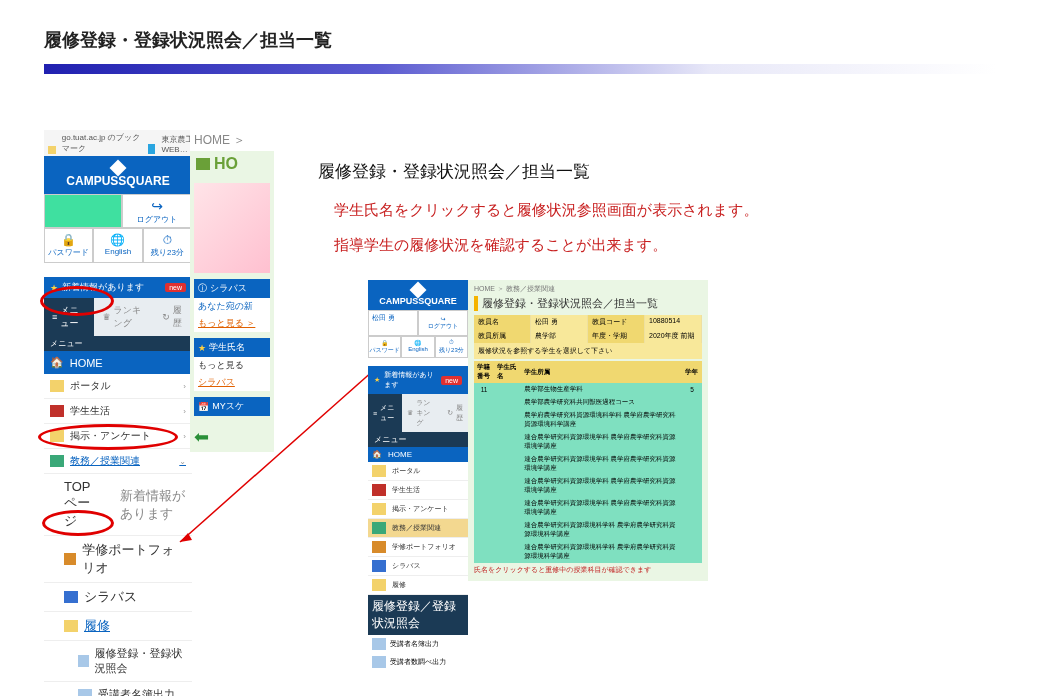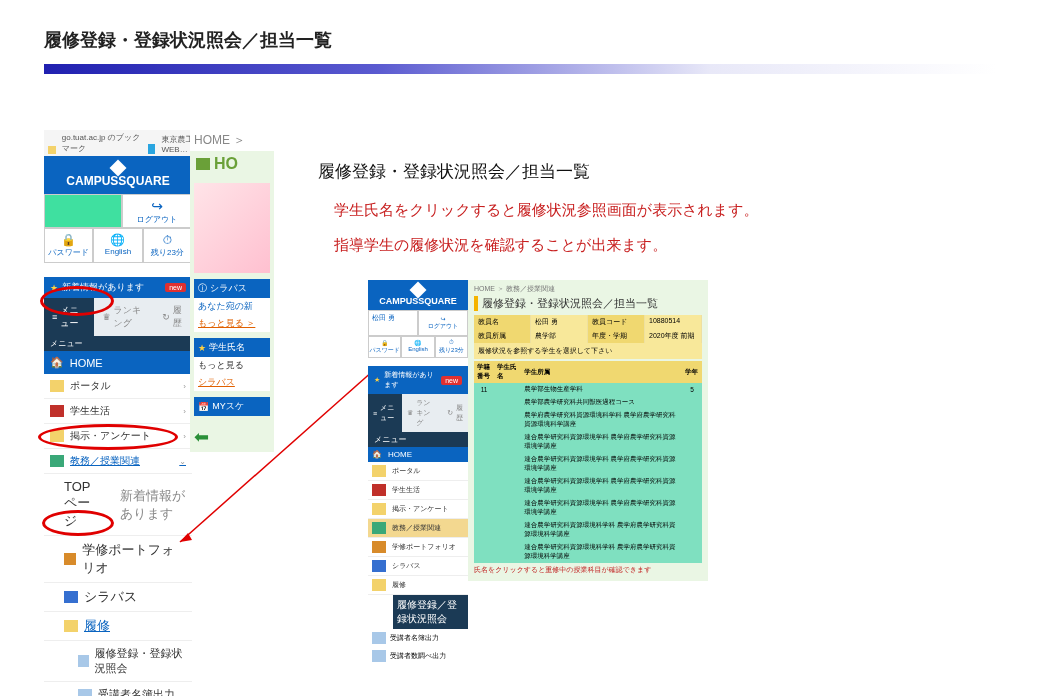--- a/index.html
+++ b/index.html
@@ -95,21 +95,21 @@
   .infobar { display:flex; background:#f8e89a; font-size:7px; }
   .infobar > div { padding:2px 4px; flex:1; border-right:1px solid #eee0a0;}
   .infobar .lab { background:#f0d870;}
   .instr { background:#f8e89a; font-size:7px; padding:3px 4px;}
   table.st { width:100%; border-collapse:collapse; font-size:6.5px; margin-top:2px;}
   table.st th { background:#f0d870; padding:2px 3px; text-align:left;}
   table.st td { background:#7fe0c0; padding:2px 3px;}
   table.st td.first { width:20px; text-align:center;}
   .footnote { color:#c02020; font-size:7px; padding:2px 0;}
 
-  .right-shot .secondary { background:#1b3a55; color:#fff; font-size:10px; padding:3px 4px;margin-left:25px;}
+  .right-shot .secondary { background:#1b3a55; color:#fff; font-size:12px; padding:3px 4px;}
   .right-shot .sec-item { background:#fff; font-size:7px; padding:3px 4px; display:flex; gap:4px; align-items:center;}
   .right-shot .sidebar-gap { clear:both;}
 </style>
 </head>
 <body>
 
 <div class="page-title">履修登録・登録状況照会／担当一覧</div>
 <div class="title-bar"></div>
 
 <div class="left-shot">

